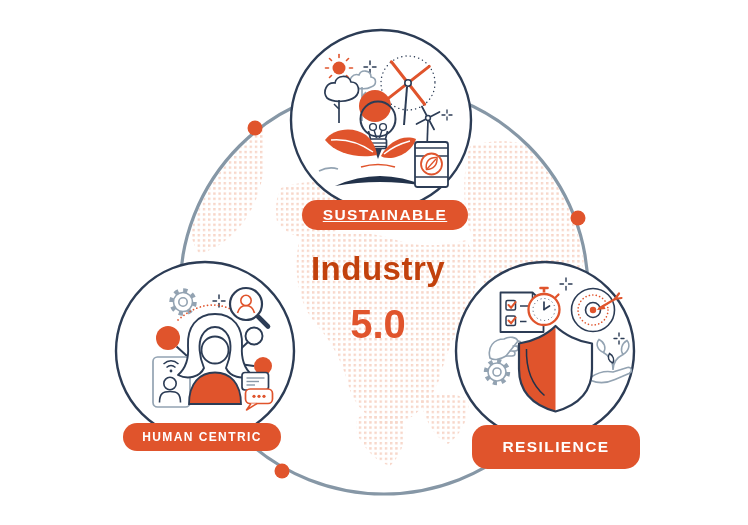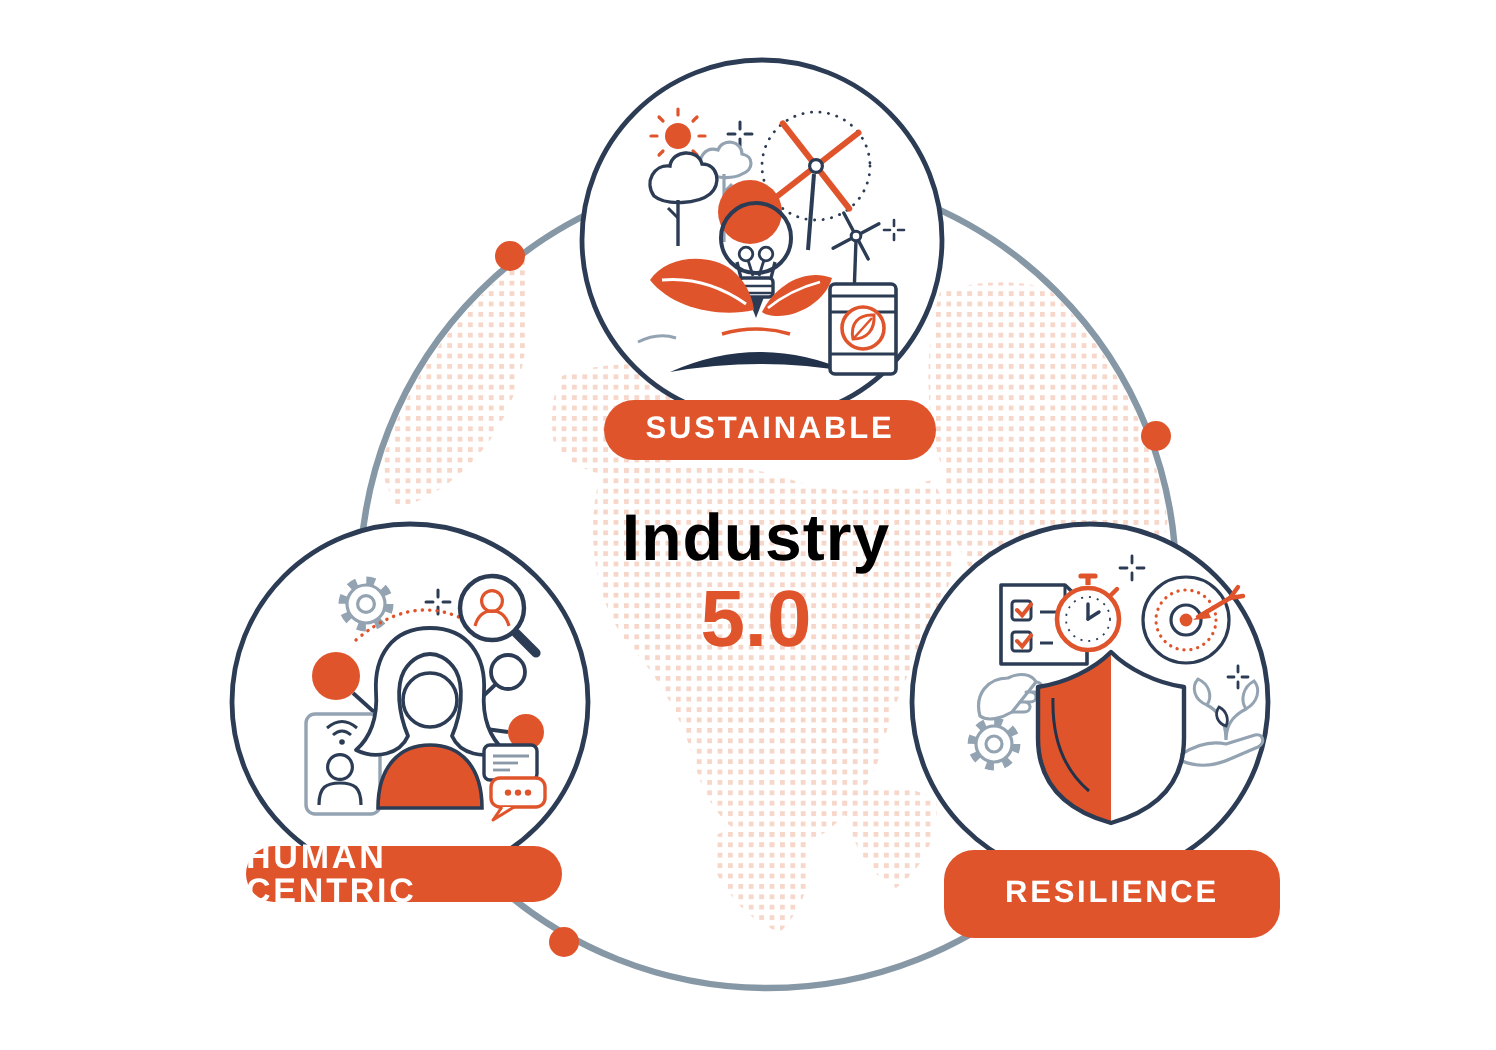--- a/index.html
+++ b/index.html
@@ -11,31 +11,31 @@
   .layer{position:absolute;left:0;top:0;}
   .icon-svg{position:absolute;}
   .icon-top{left:291px;top:30px;}
   .icon-left{left:116px;top:262px;}
   .icon-right{left:456px;top:262px;}
   .badge{
     position:absolute;display:flex;align-items:center;justify-content:center;
     background:#e0542c;color:#ffffff;font-weight:700;letter-spacing:1.4px;
     border-radius:15px;font-size:15.5px;line-height:1;
   }
-  .badge-sustainable{left:302px;top:200px;width:166px;height:30px;}
-  .badge-human{left:123px;top:423px;width:158px;height:28px;font-size:17px;}
+  .badge-sustainable{left:302px;top:200px;width:166px;height:30px;text-decoration:underline;}
+  .badge-human{left:123px;top:423px;width:158px;height:28px;font-size:12px;}
   .badge-resilience{left:472px;top:425px;width:168px;height:44px;}
   .title{
     position:absolute;left:258px;top:252px;width:240px;text-align:center;
   }
   .title-main{
-    font-size:33px;font-weight:800;color:#000000;letter-spacing:0.5px;line-height:34px;
+    font-size:33px;font-weight:800;color:#c2410c;letter-spacing:0.5px;line-height:34px;
   }
   .title-sub{
-    font-size:40px;font-weight:800;color:#e0542c;line-height:40px;margin-top:4px;
+    font-size:40px;font-weight:800;color:#e0542c;line-height:40px;margin-top:18px;
   }
 </style>
 </head>
 <body>
 
 <div class="stage">
 
   <svg class="layer" width="748" height="525" viewBox="0 0 748 525">
     <defs>
       <pattern id="mapdots" width="5.2" height="5.2" patternUnits="userSpaceOnUse">

